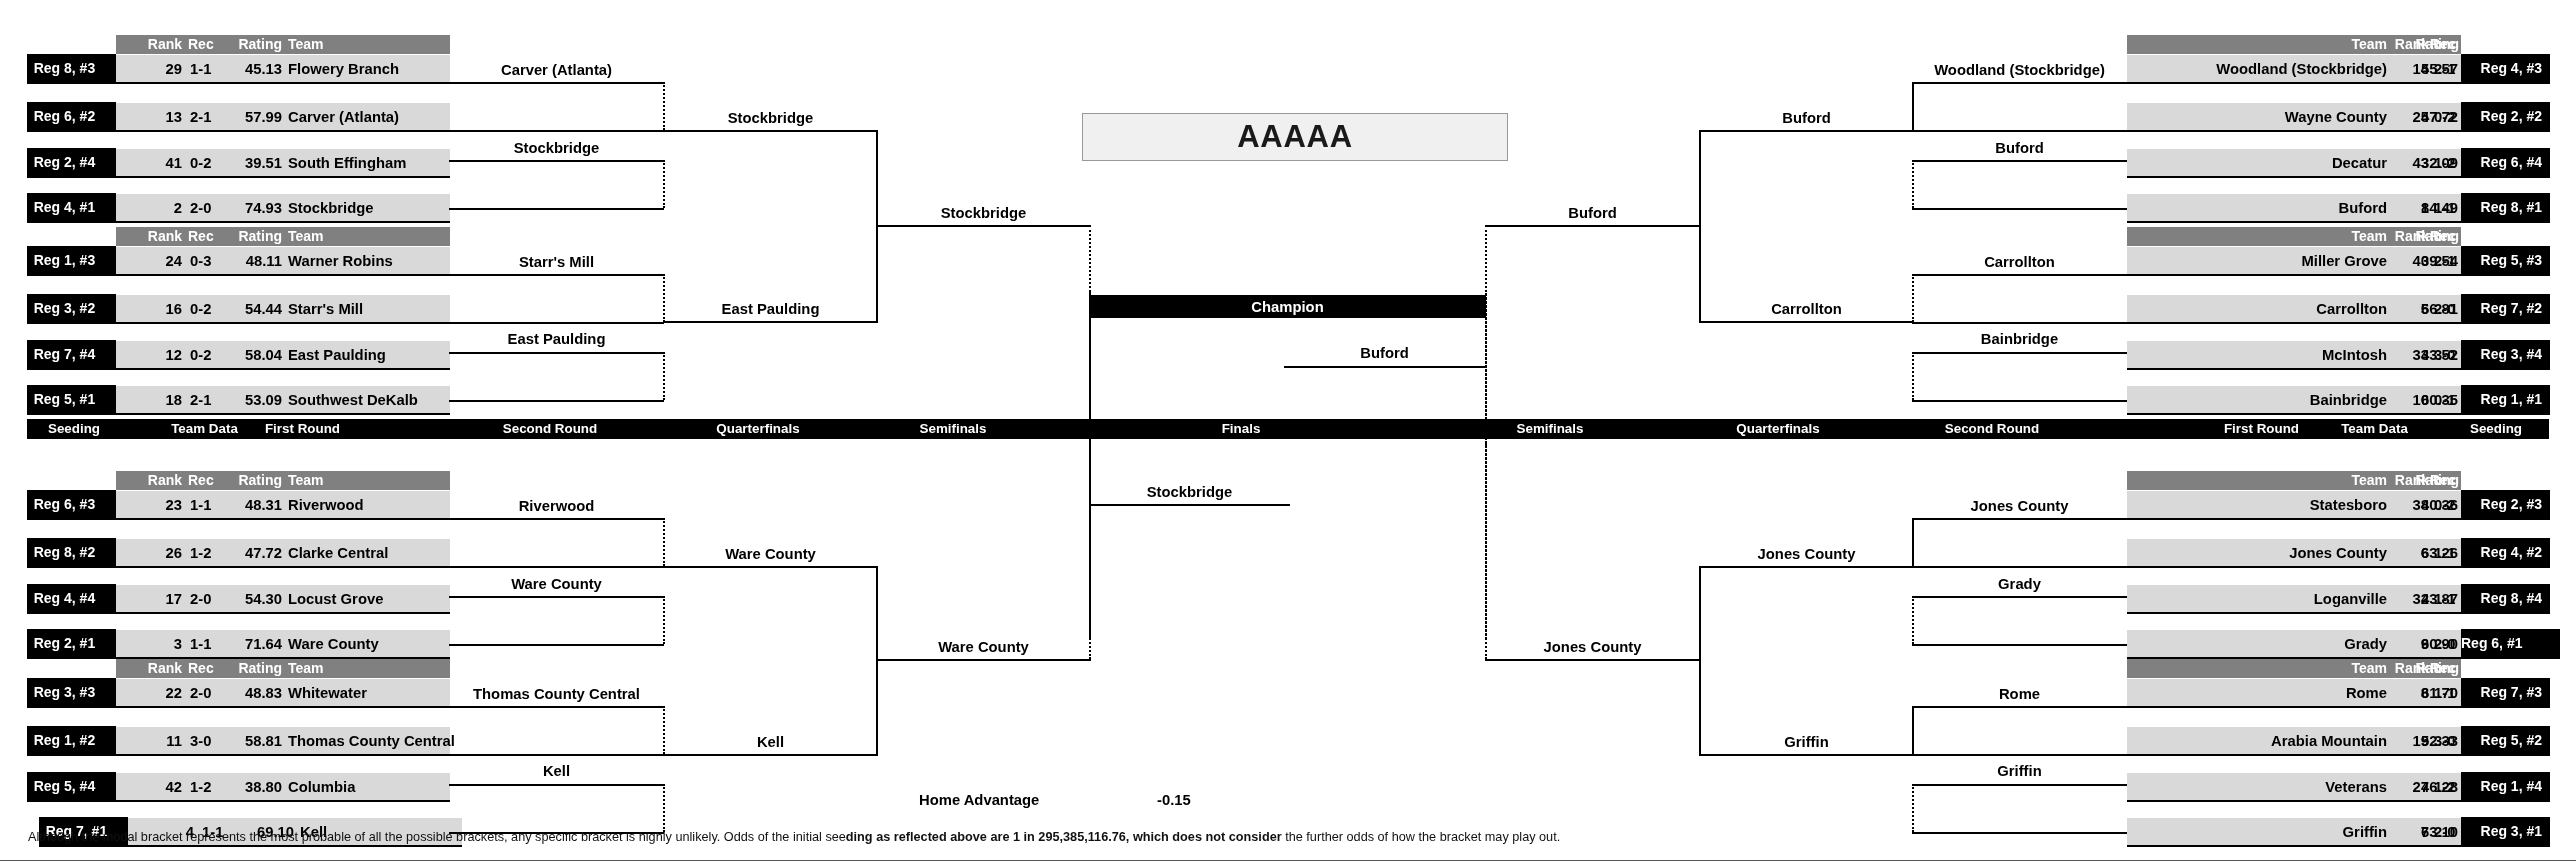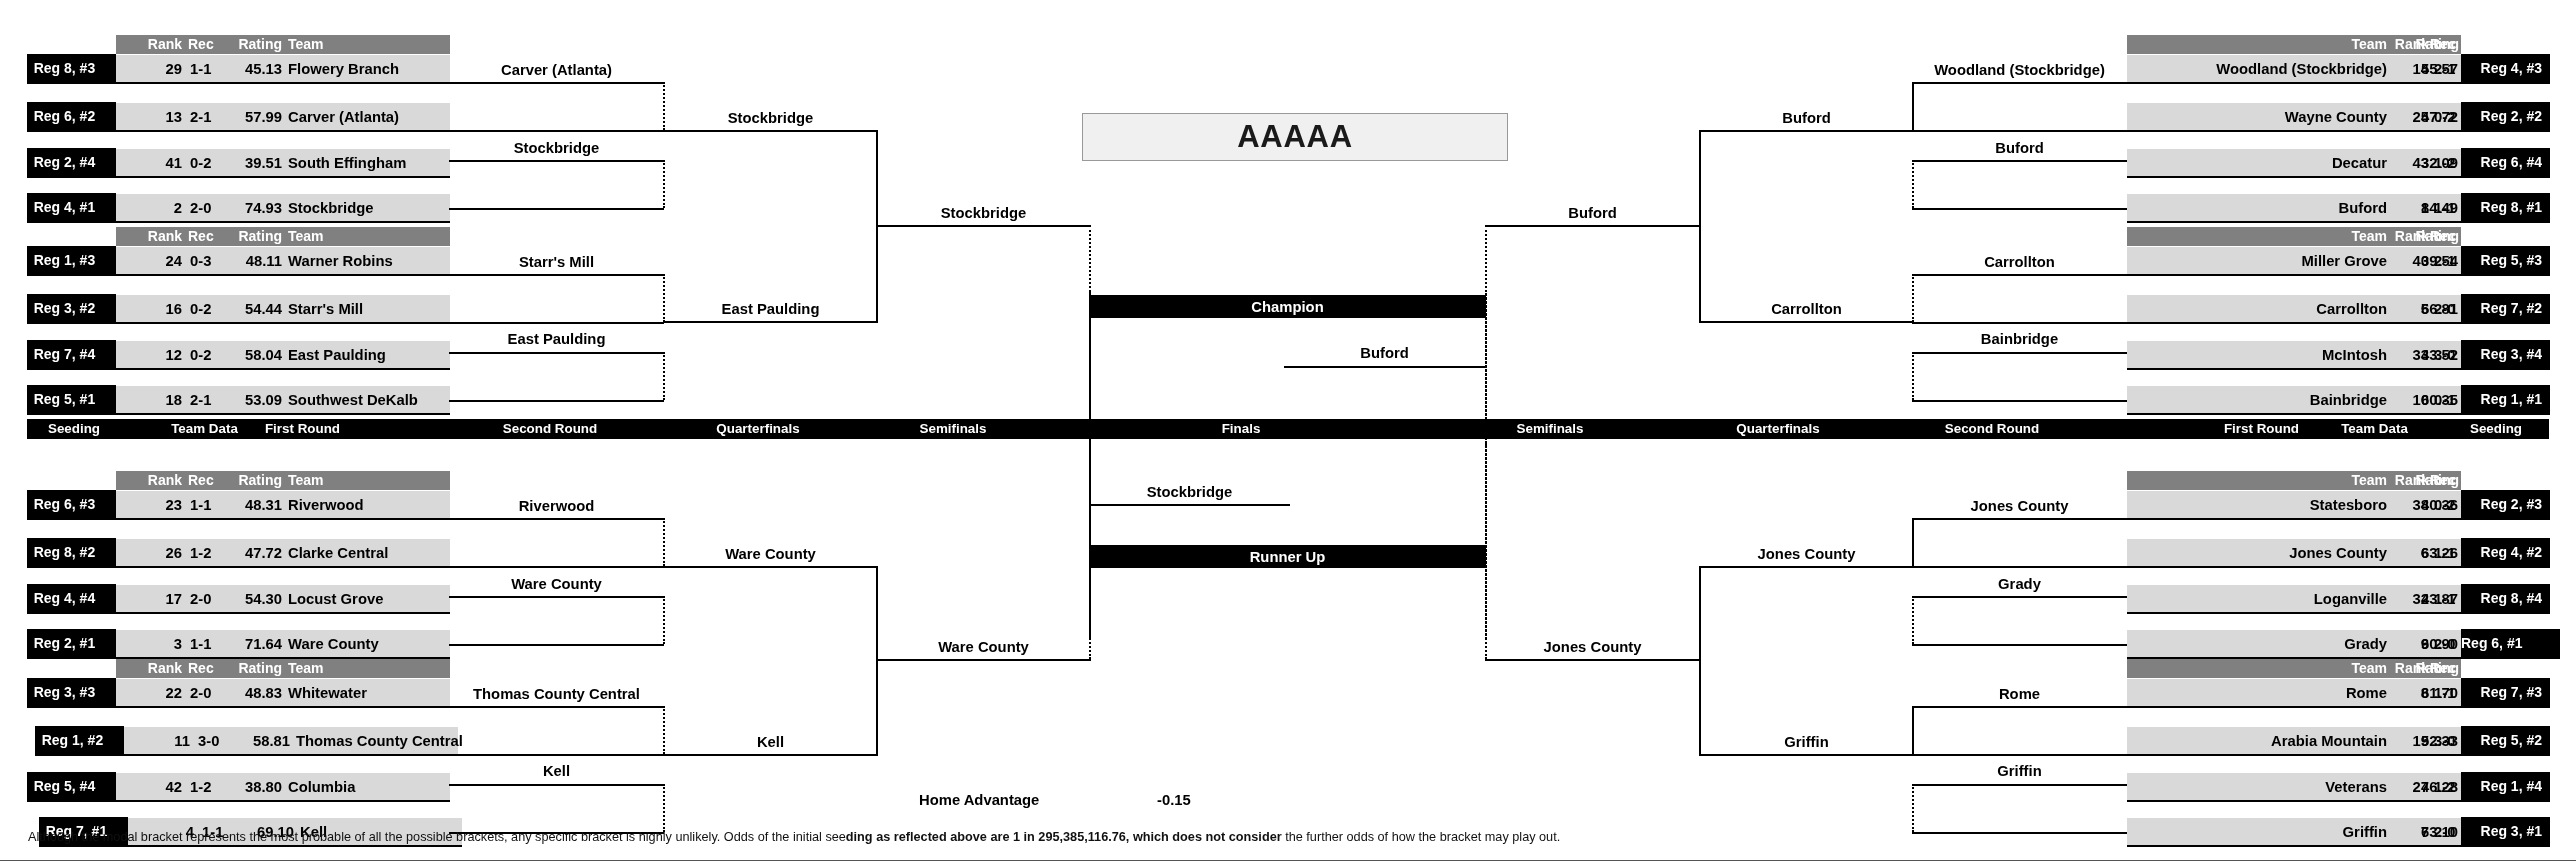--- a/index.html
+++ b/index.html
@@ -224,21 +224,21 @@
     </div>
     <div class="row" style="left:0;top:19px;width:423px;">
       <span class="seed" style="left:0;width:89px;">Reg 3, #3</span>
       <span class="cells" style="left:89px;width:334px;">
         <span class="cell num" style="left:24px;width:42px;">22</span>
         <span class="cell name-l" style="left:74px;width:40px;">2-0</span>
         <span class="cell num" style="left:114px;width:52px;">48.83</span>
         <span class="cell name-l" style="left:172px;width:161px;">Whitewater</span>
       </span>
     </div>
-    <div class="row" style="left:8px;top:67px;width:423px;">
+    <div class="row" style="left:0;top:67px;width:423px;">
       <span class="seed" style="left:0;width:89px;">Reg 1, #2</span>
       <span class="cells" style="left:89px;width:334px;">
         <span class="cell num" style="left:24px;width:42px;">11</span>
         <span class="cell name-l" style="left:74px;width:40px;">3-0</span>
         <span class="cell num" style="left:114px;width:52px;">58.81</span>
         <span class="cell name-l" style="left:172px;width:195px;">Thomas County Central</span>
       </span>
     </div>
     <div class="row" style="left:0;top:113px;width:423px;">
       <span class="seed" style="left:0;width:89px;">Reg 5, #4</span>
@@ -563,21 +563,20 @@
   <div class="vdot" style="left:1485px;top:443px;height:216px;"></div>
   <div class="adv" style="left:1485px;top:639px;width:215px;">Jones County</div>
 
   <div class="hline" style="left:1284px;top:366px;width:201px;"></div>
   <div class="adv" style="left:1284px;top:345px;width:201px;">Buford</div>
 
   <div class="vline" style="left:1089px;top:290px;height:349px;"></div>
   <div class="vdot" style="left:1485px;top:290px;height:349px;"></div>
 
   <div class="blackbar" style="left:1089px;top:295px;width:397px;height:23px;">Champion</div>
-  <div class="blackbar" style="left:1089px;top:545px;width:397px;height:23px;">Runner Up</div>
 
   <div class="title-box" style="left:1082px;top:113px;width:424px;height:46px;">AAAAA</div>
 
   <div class="roundbar" style="left:27px;top:419px;width:2522px;">
     <span class="rl" style="left:0px;width:94px;">Seeding</span>
     <span class="rl" style="left:124px;width:107px;">Team Data</span>
     <span class="rl" style="left:215px;width:121px;">First Round</span>
     <span class="rl" style="left:436px;width:174px;">Second Round</span>
     <span class="rl" style="left:644px;width:174px;">Quarterfinals</span>
     <span class="rl" style="left:852px;width:148px;">Semifinals</span>

